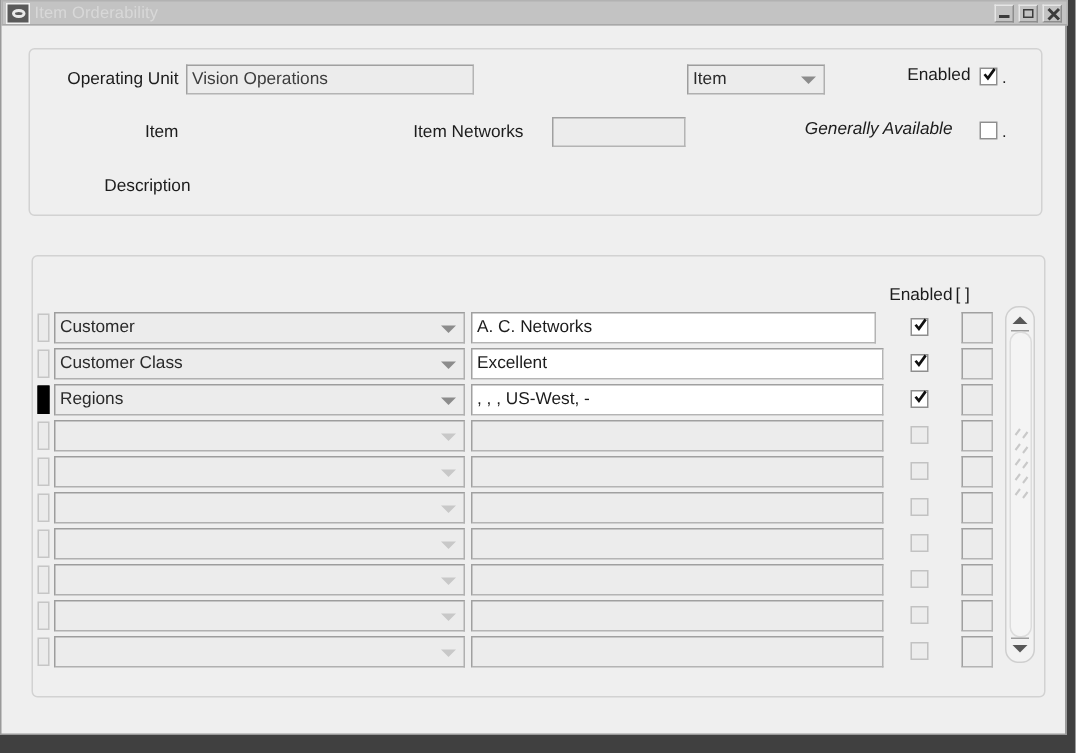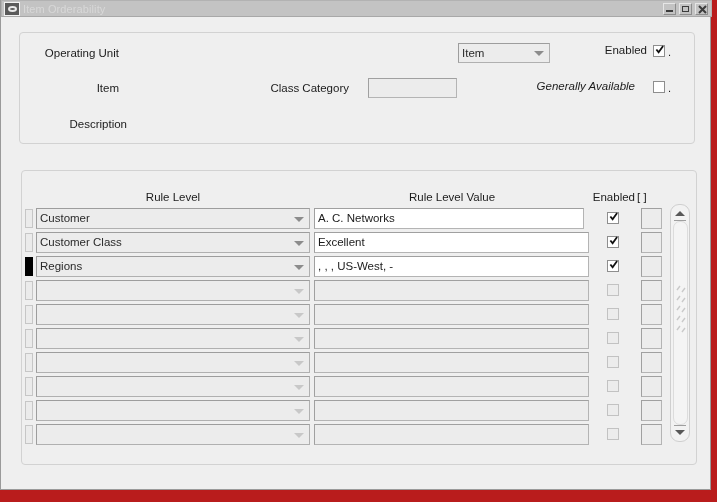--- a/index.html
+++ b/index.html
@@ -6,21 +6,21 @@
     margin: 0; padding: 0;
     width: 717px; height: 502px;
     background: #ffffff;
     font-family: "Liberation Sans", sans-serif;
     overflow: hidden;
   }
   #app {
     position: absolute;
     left: 0; top: 0;
     width: 717px; height: 502px;
-    background: #b91c1c;
+    background: #404040;
   }
 
   
   .window {
     position: absolute;
     left: 0; top: 0;
     width: 711px;
     height: 490px;
     background: #efefef;
     border: 1px solid #9a9a9a;
@@ -252,24 +252,25 @@
           <svg width="9" height="9" viewBox="0 0 9 9" aria-hidden="true">
             <path d="M1 1 L8 8 M8 1 L1 8" stroke="#3c3c3c" stroke-width="2" fill="none"></path>
           </svg>
         </div>
       </div>
     </div>
 
     <div class="groupbox" id="gb-header"></div>
 
     <div class="lbl right" style="left:10px; top:47px; width:108px;">Operating Unit</div>
+    <div class="fld" style="left:123px; top:43px; width:192px; height:20px;">Vision Operations</div>
 
     <div class="lbl right" style="left:10px; top:82px; width:108px;">Item</div>
 
-    <div class="lbl right" style="left:244px; top:82px; width:104px;">Class Category</div>
+    <div class="lbl right" style="left:244px; top:82px; width:104px;">Item Networks</div>
     <div class="fld" style="left:367px; top:78px; width:89px; height:20px;"></div>
 
     <div class="lbl right" style="left:18px; top:118px; width:108px;">Description</div>
 
     <div class="combo" style="left:457px; top:43px; width:92px; height:20px;">
       <span>Item</span>
       <span class="arrow"></span>
     </div>
 
     <div class="lbl right" style="left:500px; top:44px; width:146px;">Enabled</div>
@@ -279,22 +280,20 @@
       </svg>
     </div>
     <div class="dotmark" style="left:667px; top:46px;">.</div>
 
     <div class="lbl right" style="left:458px; top:80px; width:176px;font-style:italic;">Generally Available</div>
     <div class="cbx" style="left:652px; top:81px;"></div>
     <div class="dotmark" style="left:667px; top:82px;">.</div>
 
     <div class="groupbox" id="gb-rules"></div>
 
-    <div class="colhdr" style="left:36px; top:191px; width:272px;">Rule Level</div>
-    <div class="colhdr" style="left:314px; top:191px; width:274px;">Rule Level Value</div>
     <div class="colhdr" style="left:586px; top:191px; width:48px; text-align:right;">Enabled</div>
     <div class="colhdr" style="left:636px; top:191px; width:26px; text-align:left;">[  ]</div>
 
     <div id="rows-layer">
         <div class="row-ind" style="left: 24px; top: 209px;"></div>
         <div class="combo" style="left: 35px; top: 208px; width: 274px; height: 21px;"><span>Customer</span><span class="arrow"></span></div>
         <div class="fld white" style="left: 313px; top: 208px; width: 270px; height: 21px; line-height: 19px;">A. C. Networks</div>
         <div class="cbx" style="left: 606px; top: 212px;">
           <svg class="tick" viewBox="0 0 10 10" aria-hidden="true">
             <path d="M1.5 5 L4 8 L9 1" stroke="#111111" stroke-width="2" fill="none"></path>

